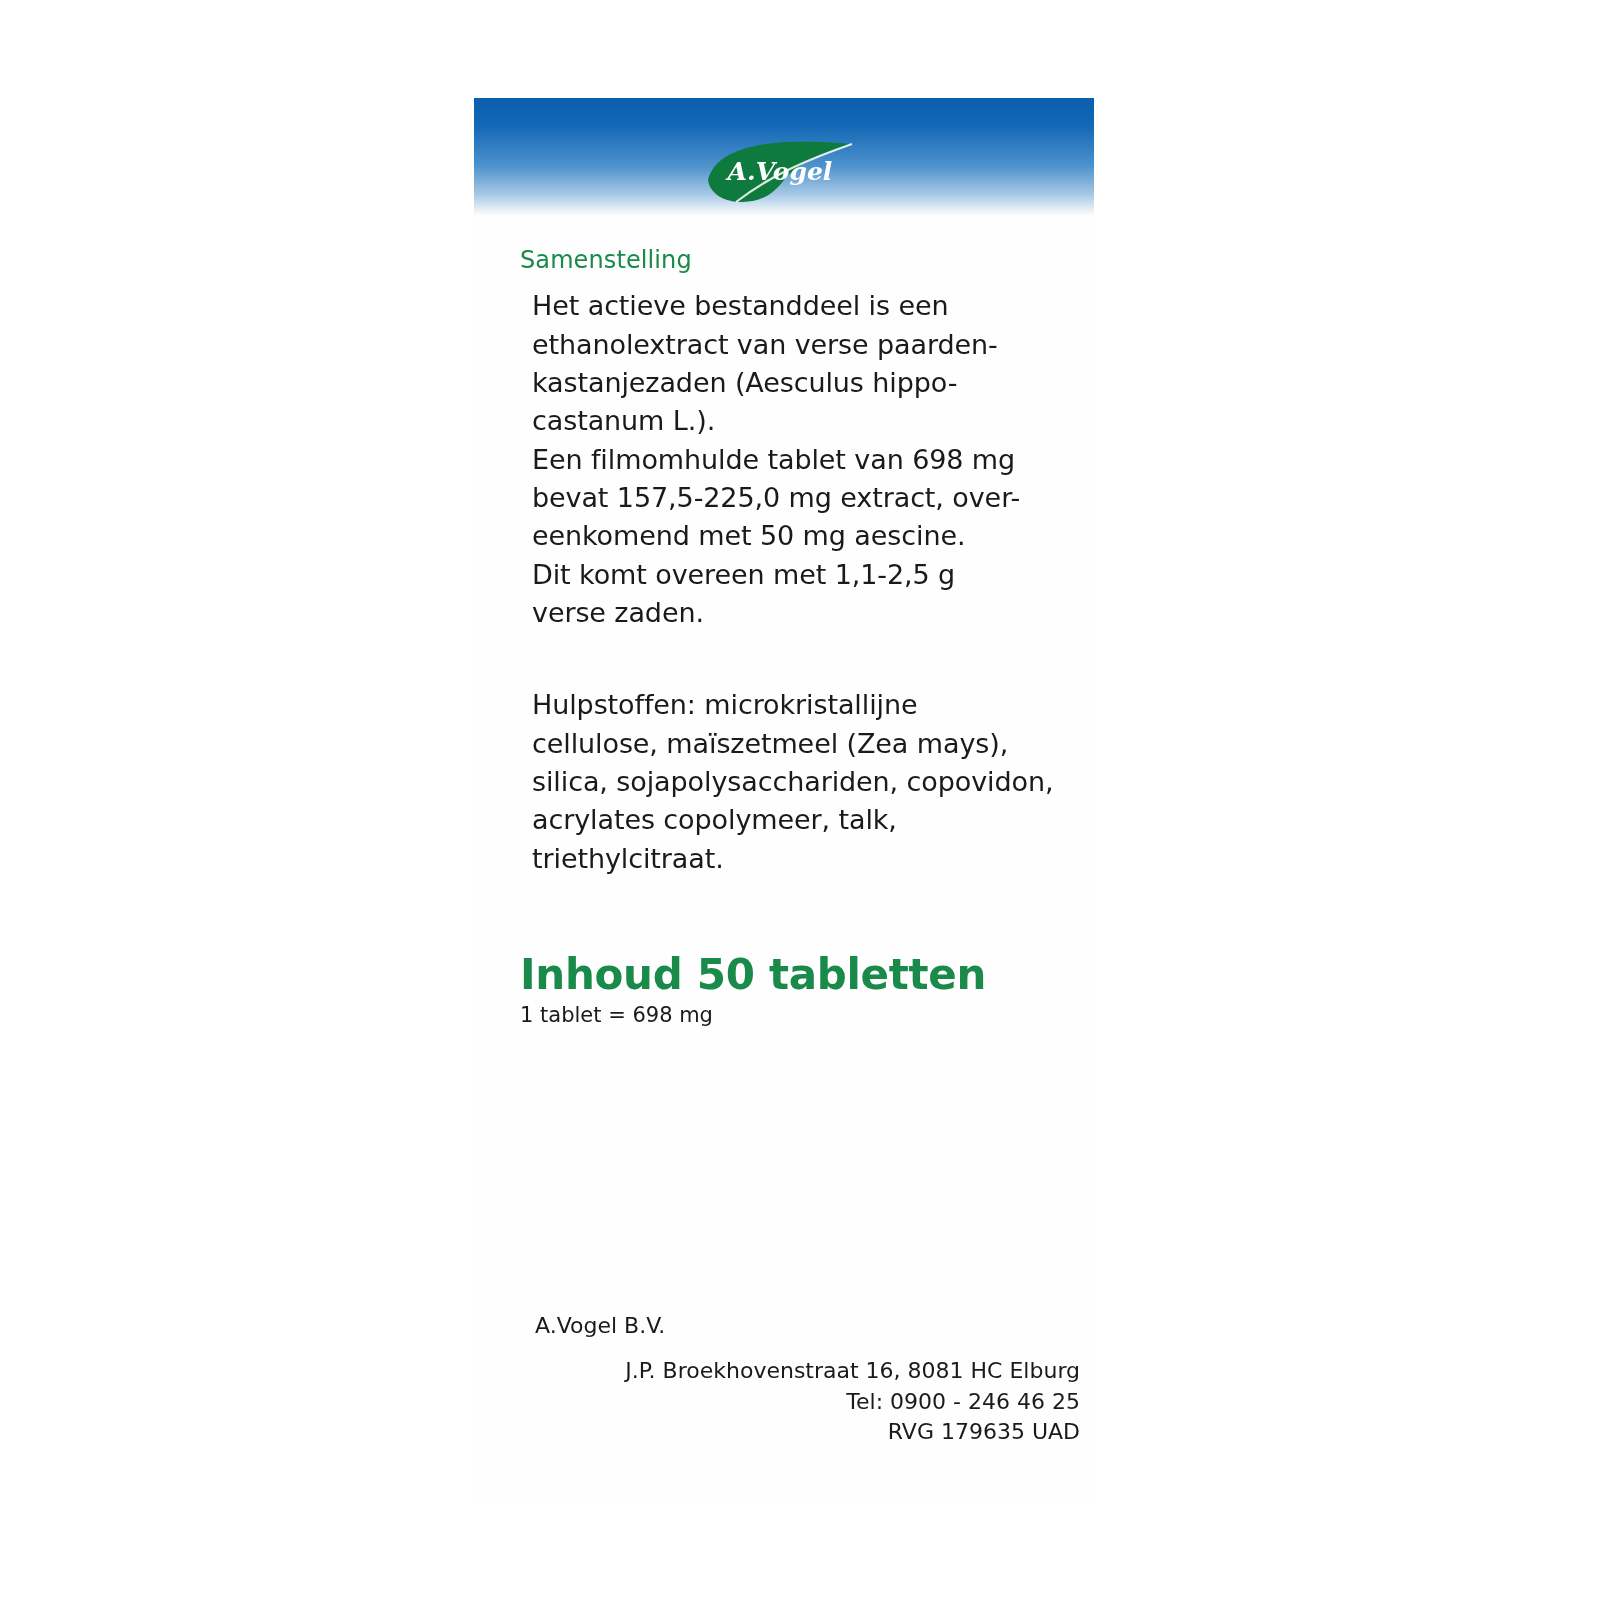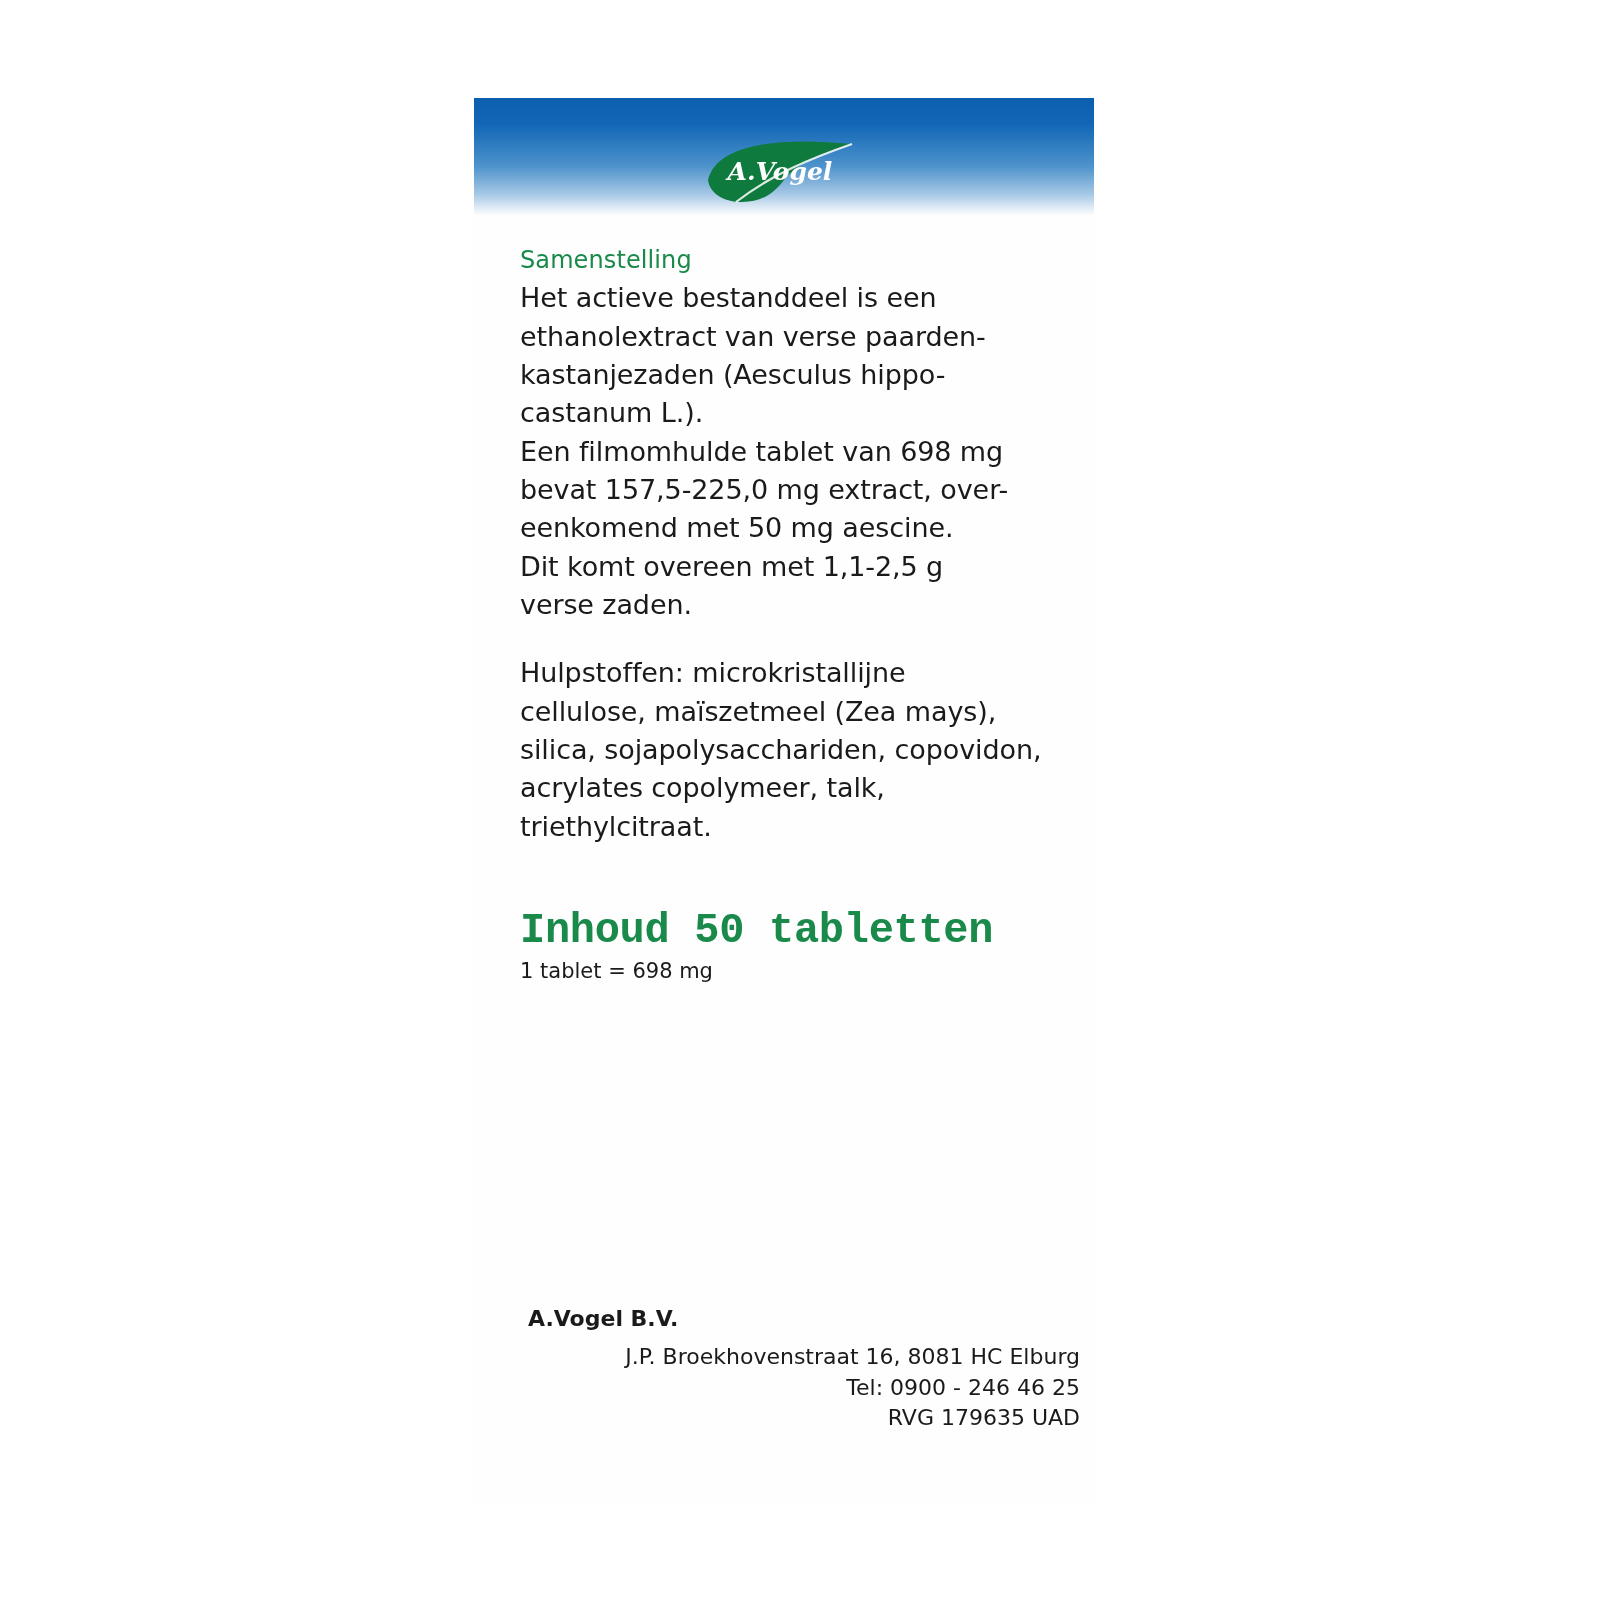--- a/index.html
+++ b/index.html
@@ -65,59 +65,58 @@
     line-height: 1.22;
     margin: 0 0 4px 0;
     font-weight: 400;
     letter-spacing: 0.1px;
   }
 
   .para {
     color: #1a1a1a;
     font-size: 27px;
     line-height: 1.42;
-    margin: 0;
+    margin: 12px;
     white-space: pre-line;
     letter-spacing: -0.1px;
   }
 
   .gap {
     height: 30px;
   }
 
   .inhoud {
     color: #1a8a4a;
     font-size: 42px;
     font-weight: bold;
     line-height: 1.2;
     margin: 0;
     letter-spacing: -0.3px;
-    font-family: Liberation Mono, monospace;
   }
 
   .subinhoud {
     color: #1a1a1a;
     font-size: 21px;
     line-height: 1.3;
     margin: 2px 0 0 0;
   }
 
   .footer {
     position: absolute;
     left: 46px;
     top: 1198px;
     width: 560px;
   }
 
   .footer-name {
     color: #1a1a1a;
     font-size: 22px;
-    font-weight: bold;
+    font-weight: normal;
     line-height: 1.38;
-    margin: 8px;
+    margin: 15px;
   }
 
   .footer-line {
     color: #1a1a1a;
     font-size: 22px;
     line-height: 1.38;
     margin: 0;
     text-align: right;
   }
 </style>

